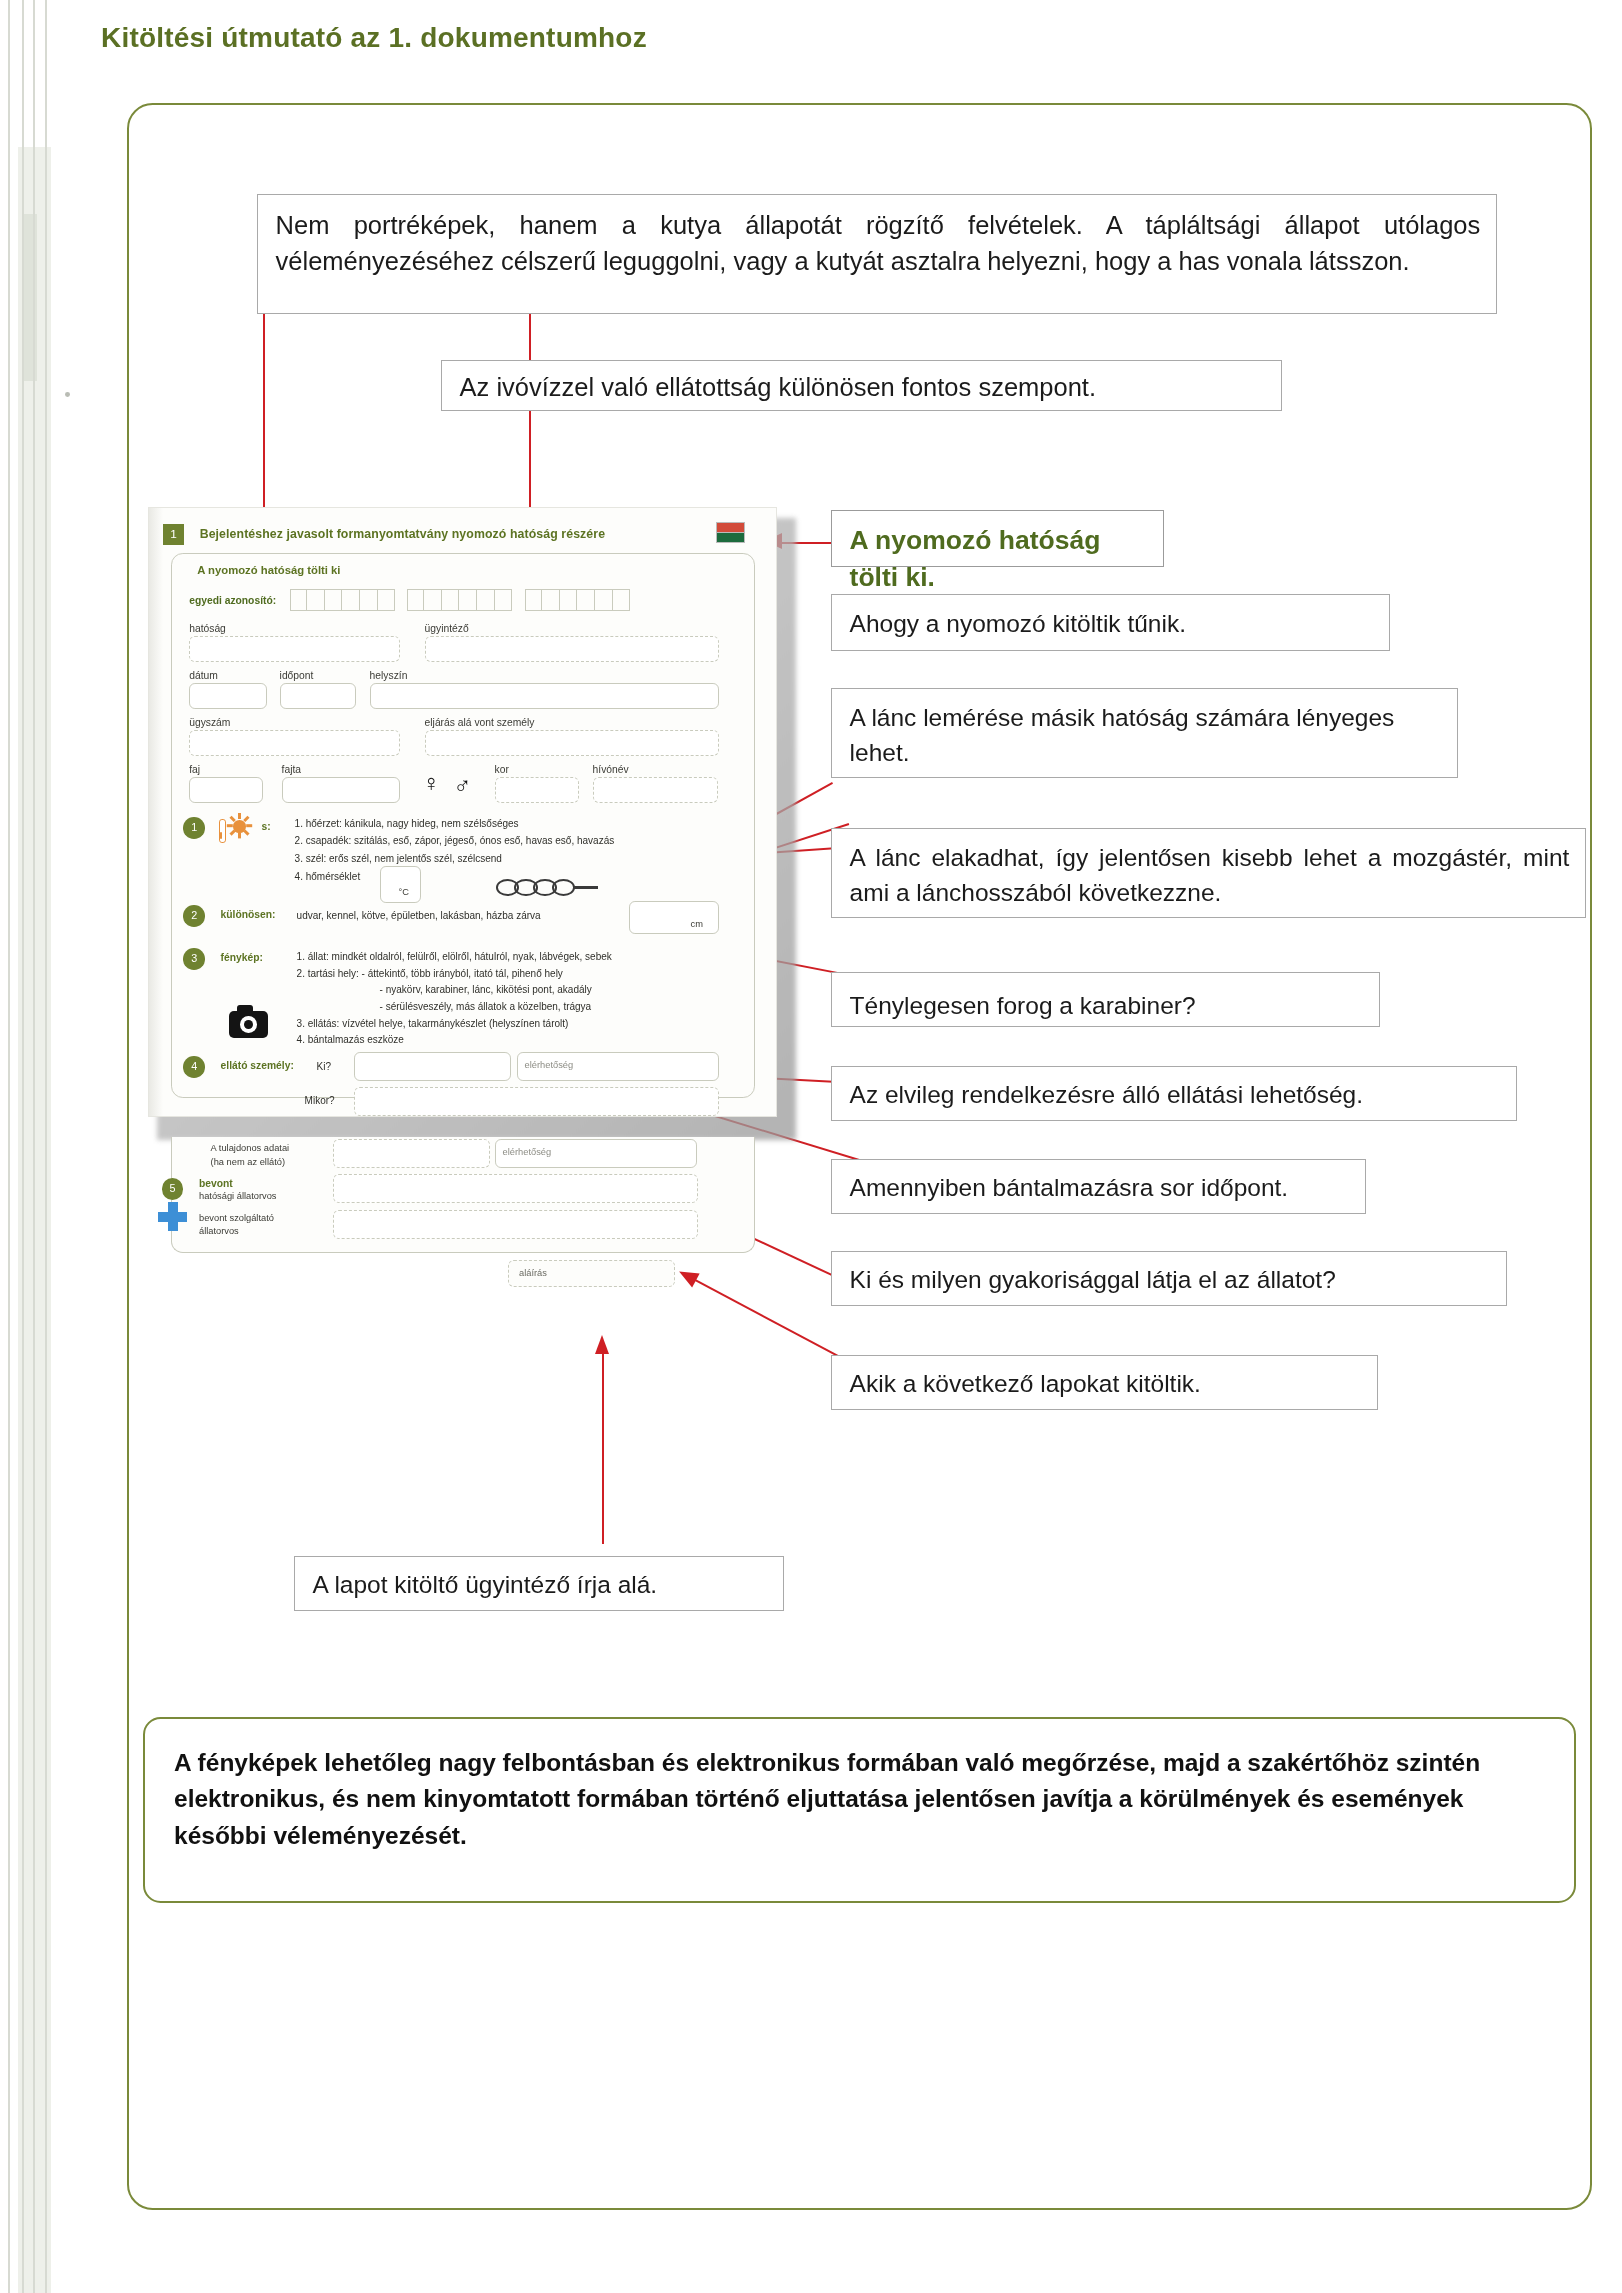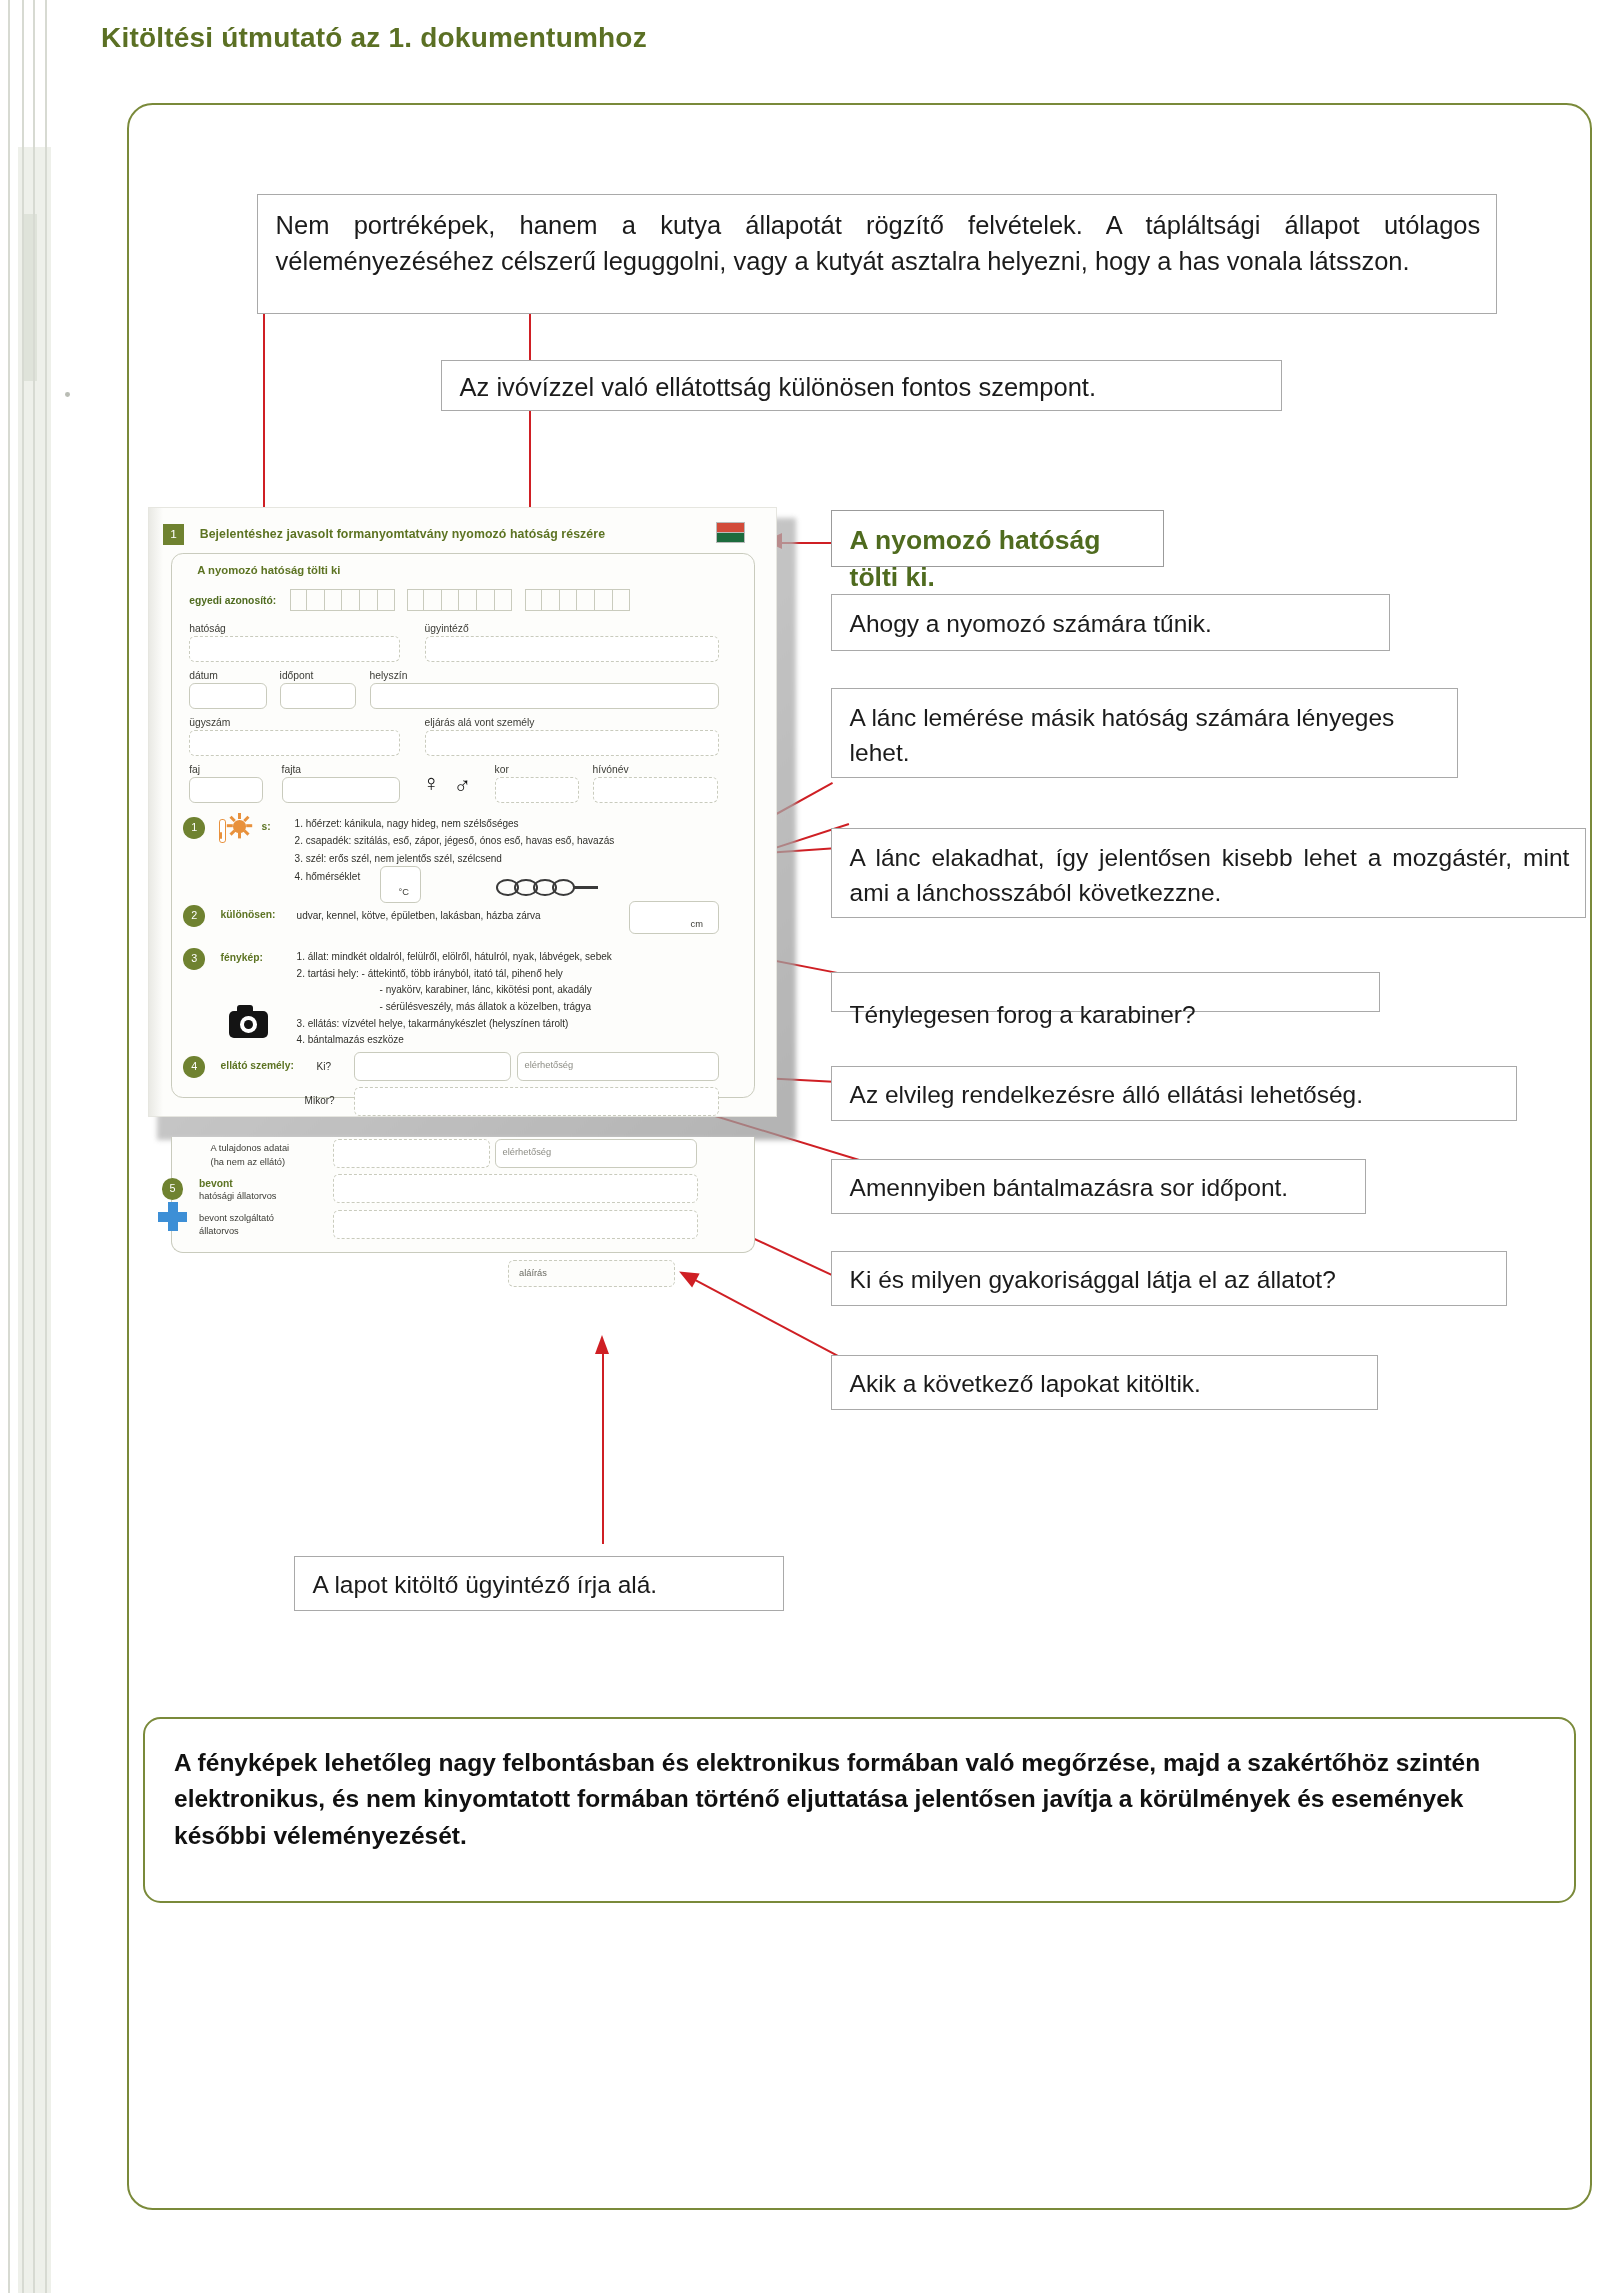--- a/index.html
+++ b/index.html
@@ -291,27 +291,27 @@
   <div class="fbox dash" style="left:359px;top:123px;width:167px;height:27.4px;background:#fdfdfb"></div>
   <div class="fsmall" style="left:370px;top:131px;color:#6b6b63">aláírás</div>
 </div>
 
 <div class="callout j" style="left:257px;top:194px;width:1240px;height:120px;font-size:25.5px">Nem portréképek, hanem a kutya állapotát rögzítő felvételek. A tápláltsági állapot utólagos véleményezéséhez célszerű leguggolni, vagy a kutyát asztalra helyezni, hogy a has vonala látsszon.</div>
 
 <div class="callout" style="left:441px;top:360px;width:841px;height:51px;font-size:25.5px;padding-top:7.8px">Az ivóvízzel való ellátottság különösen fontos szempont.</div>
 
 <div class="callout green" style="left:831px;top:510px;width:333px;height:57px;font-size:26.5px;padding-top:10.8px">A nyomozó hatóság tölti ki.</div>
 
-<div class="callout" style="left:831px;top:594px;width:559px;height:57px;padding-top:11.8px">Ahogy a nyomozó számára tűnik.</div>
+<div class="callout" style="left:831px;top:594px;width:559px;height:57px;padding-top:11.8px">Ahogy a nyomozó kitöltik tűnik.</div>
 
 <div class="callout" style="left:831px;top:688px;width:627px;height:90px">A lánc lemérése másik hatóság számára lényeges  lehet.</div>
 
 <div class="callout j" style="left:831px;top:828px;width:755px;height:90px">A lánc elakadhat, így jelentősen kisebb lehet a mozgástér, mint ami a lánchosszából  következzne.</div>
 
-<div class="callout" style="left:831px;top:972px;width:549px;height:40px;padding-top:25px">Ténylegesen forog a karabiner?</div>
+<div class="callout" style="left:831px;top:972px;width:549px;height:55px;padding-top:16px">Ténylegesen forog a karabiner?</div>
 
 <div class="callout" style="left:831px;top:1066px;width:686px;height:55px;padding-top:10.8px">Az elvileg rendelkezésre álló ellátási lehetőség.</div>
 
 <div class="callout" style="left:831px;top:1159px;width:535px;height:55px;padding-top:10.8px">Amennyiben bántalmazásra sor időpont.</div>
 
 <div class="callout" style="left:831px;top:1251px;width:676px;height:55px;padding-top:10.8px">Ki és milyen gyakorisággal látja el az állatot?</div>
 
 <div class="callout" style="left:831px;top:1355px;width:547px;height:55px;padding-top:10.8px">Akik a következő lapokat kitöltik.</div>
 
 <div class="callout" style="left:294px;top:1556px;width:490px;height:55px;padding-top:10.8px">A lapot kitöltő ügyintéző írja alá.</div>

